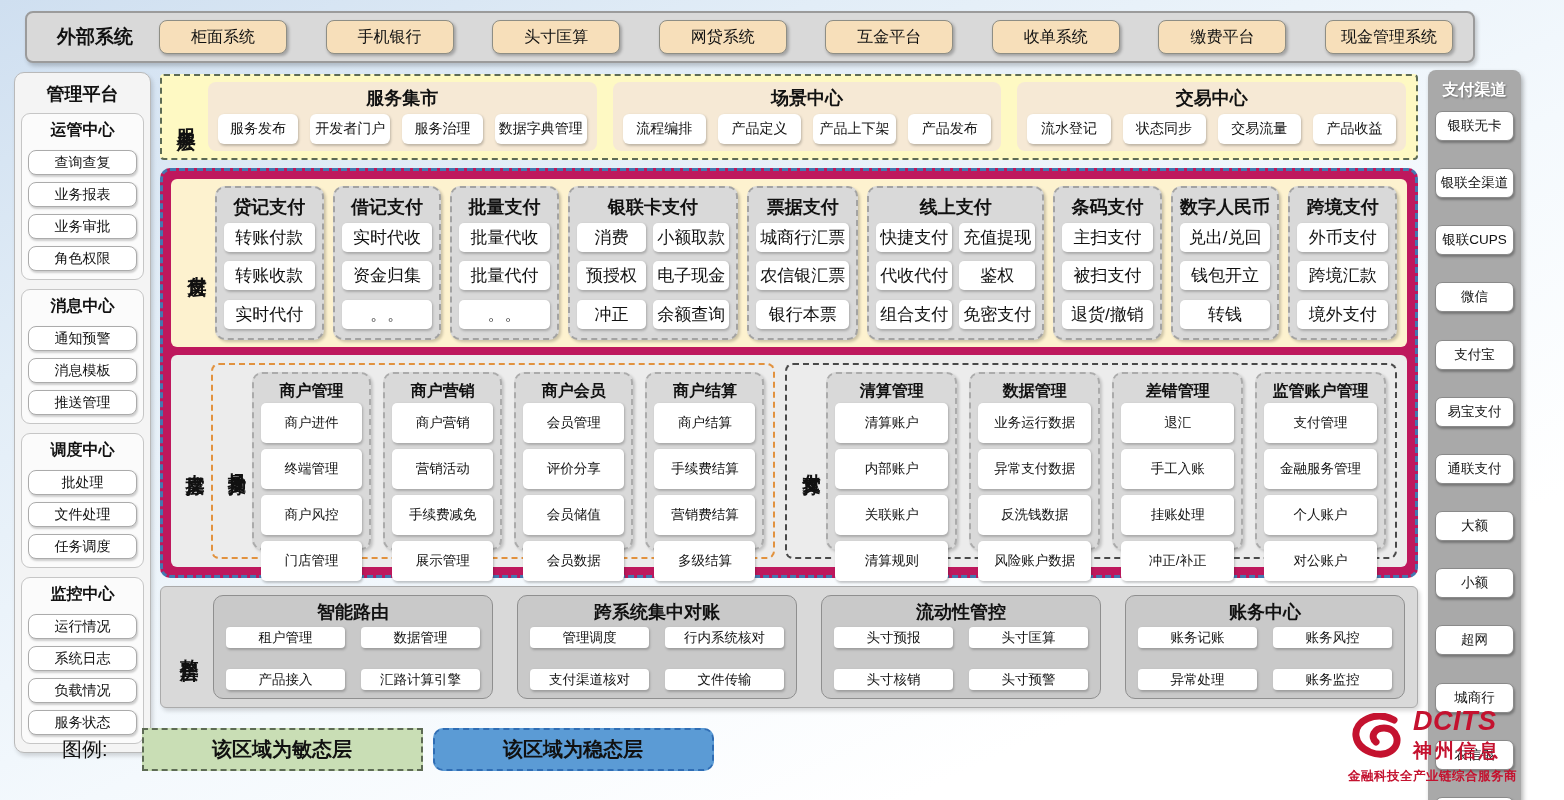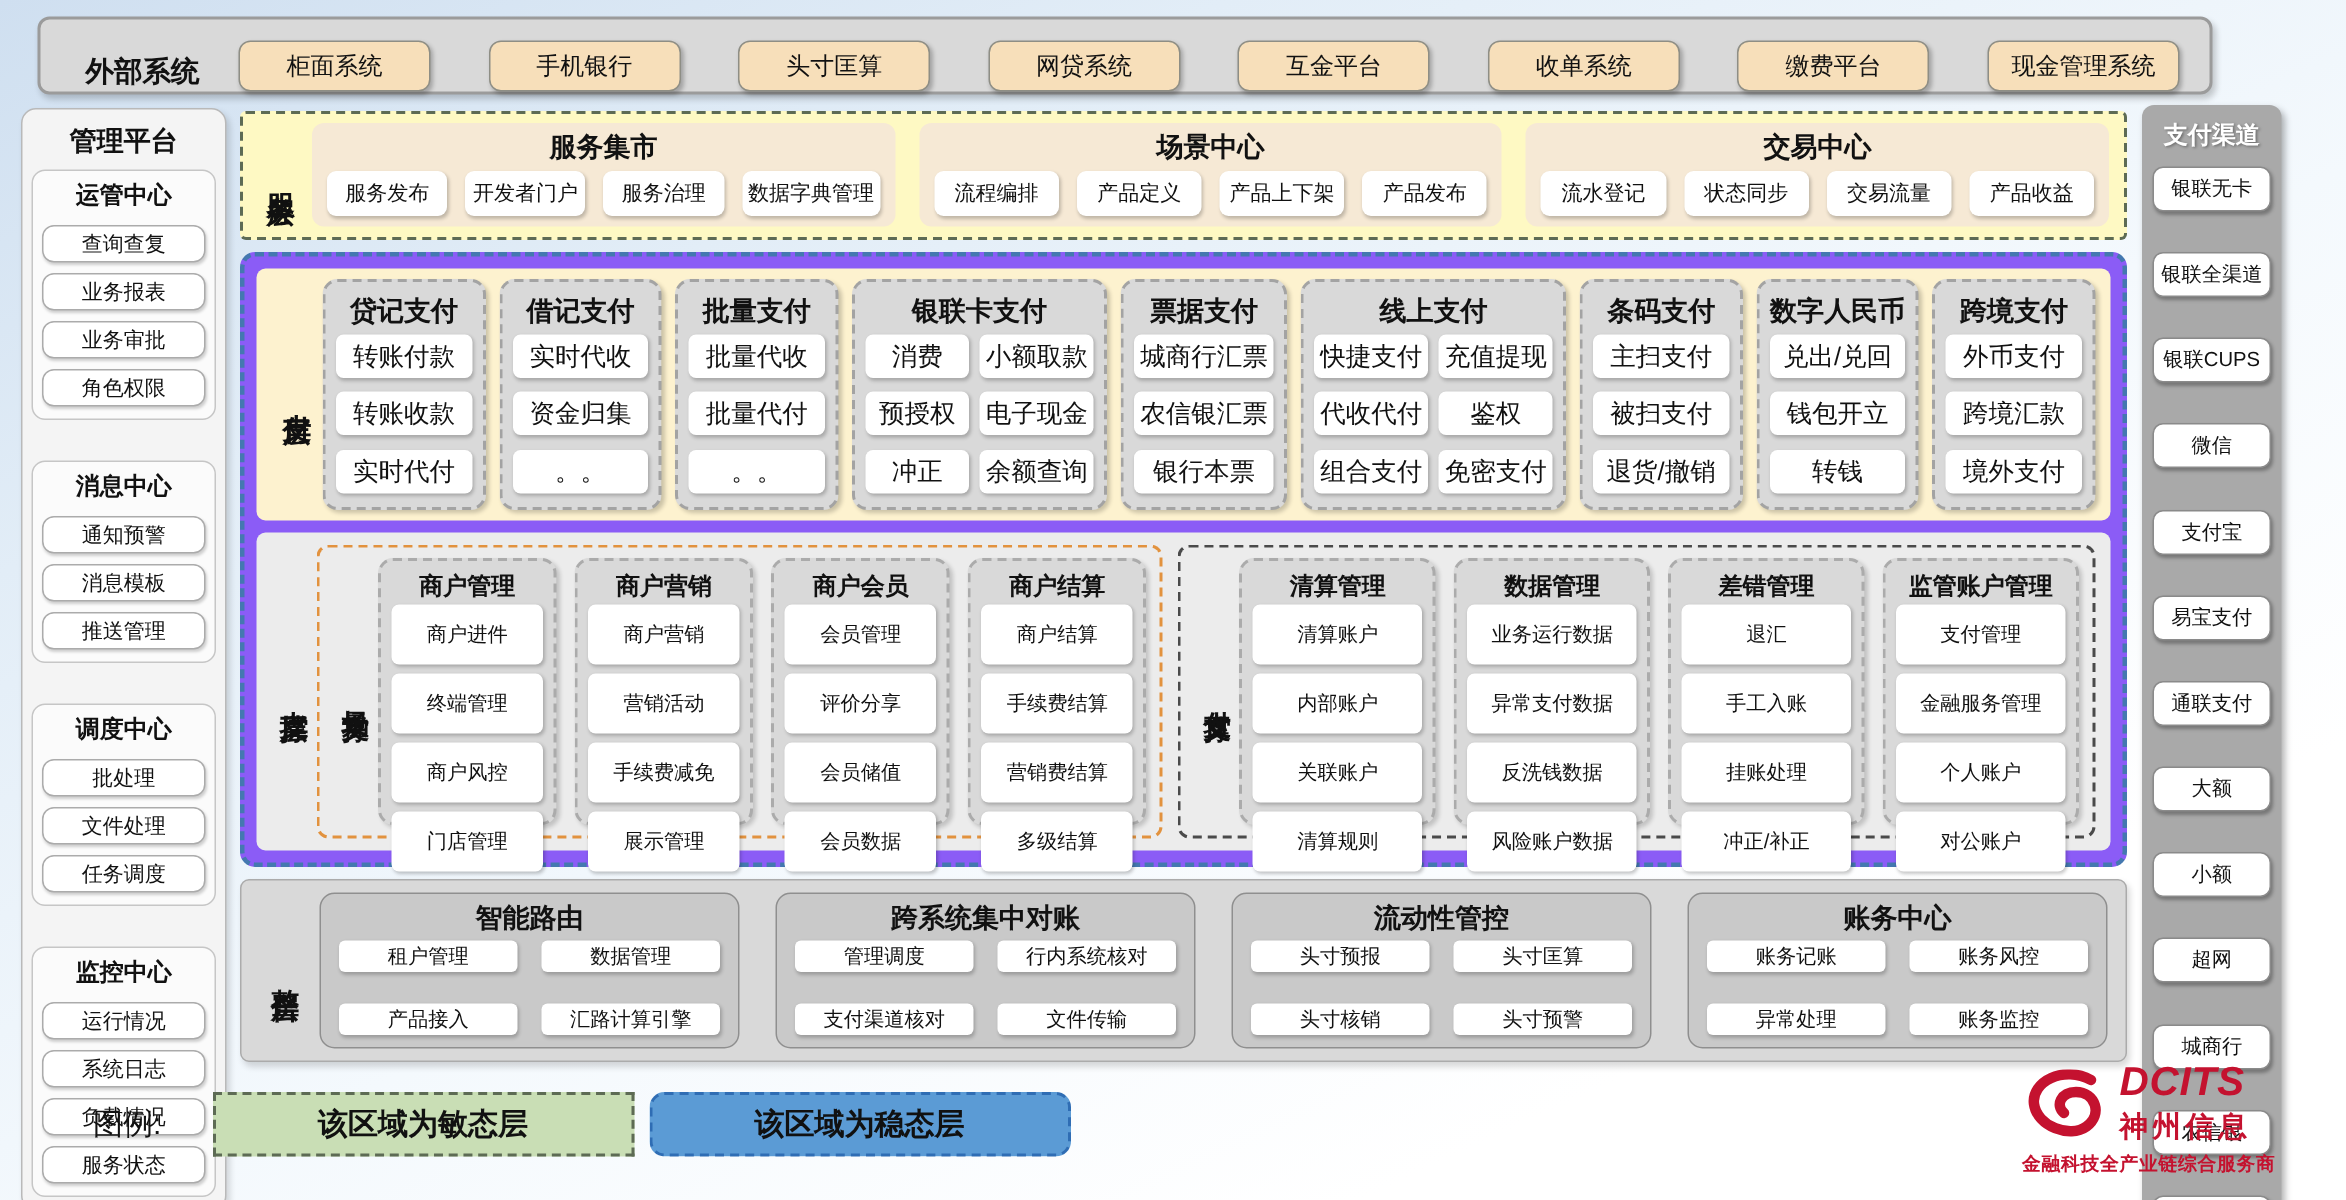--- a/index.html
+++ b/index.html
@@ -4,52 +4,52 @@
 <style>
   html,body{margin:0;padding:0}
   body{
     width:1564px;height:800px;position:relative;overflow:hidden;
     font-family:"Liberation Sans","DejaVu Sans",sans-serif;color:#111;
     background:linear-gradient(155deg,#cfdff0 0%,#e2edf7 25%,#f4f9fd 55%,#ffffff 80%);
   }
   *{box-sizing:border-box}
   
   .ext-band{position:absolute;left:25px;top:11px;width:1450px;height:52px;background:#d9d9d9;
-    border:2px solid #9b9b9b;border-radius:8px;display:flex;align-items:flex-end;
+    border:2px solid #9b9b9b;border-radius:8px;display:flex;align-items:center;
     padding:0 16px 0 30px;box-shadow:2px 3px 4px rgba(0,0,0,.2)}
   .band-label{font-size:19px;font-weight:bold;margin-right:22px;white-space:nowrap}
   .ext-buttons{flex:1;display:flex;justify-content:space-between;align-items:center;padding:0 4px}
   .chip{background:#f7dfba;border:1.5px solid #8e8e85;border-radius:8px;min-width:128px;height:34px;
     display:flex;align-items:center;justify-content:center;font-size:16px;padding:0 12px;
     box-shadow:1.5px 2px 3px rgba(0,0,0,.25);white-space:nowrap}
   
   .mgmt{position:absolute;left:14px;top:72px;width:137px;background:#f4f4f4;
     border:1.5px solid #b9b9b9;border-radius:10px;padding:4px 6px 8px;box-shadow:2px 3px 4px rgba(0,0,0,.15)}
   .mgmt-title{font-size:18px;font-weight:bold;text-align:center;padding:5px 0 7px}
-  .mgmt-group{background:#fbfbfb;border:1.5px solid #c6c6c6;border-radius:9px;padding:3px 6px 8px;margin-bottom:27px}
+  .mgmt-group{background:#fbfbfb;border:1.5px solid #c6c6c6;border-radius:9px;padding:3px 6px 8px;margin-bottom:9px}
   .mgmt-group:last-child{margin-bottom:0}
   .mgmt-group-title{font-size:16px;font-weight:bold;text-align:center;padding:3px 0 2px}
   .mgmt-item{background:#fff;border:1.5px solid #ababab;border-radius:8px;height:25px;display:flex;
     align-items:center;justify-content:center;font-size:14px;margin-top:7px;box-shadow:1px 1.5px 2px rgba(0,0,0,.18)}
   
   .main{position:absolute;left:160px;top:74px;width:1258px;display:flex;flex-direction:column;gap:8px}
   .v-label{writing-mode:vertical-rl;text-orientation:upright;font-weight:bold;font-size:19px;
     align-self:center;letter-spacing:2px;line-height:1;width:26px;text-align:center;white-space:nowrap}
   .white-box{background:#fff;border-radius:6px;display:flex;align-items:center;justify-content:center;
     font-size:14px;box-shadow:1px 1.5px 2.5px rgba(0,0,0,.22);padding:0 4px;white-space:nowrap}
   
   .service-layer{height:86px;background:#fef9c3;border:2.5px dashed #5d6b54;border-radius:4px;
     display:flex;gap:12px;padding:6px 10px 7px 8px}
   .service-groups{flex:1;display:flex;gap:16px}
   .service-group{flex:1;background:#f6e9d5;border-radius:8px;padding:2px 10px 8px;display:flex;flex-direction:column}
   .service-group-title{font-size:18px;font-weight:bold;text-align:center;padding:2px 0 4px}
   .service-row{flex:1;display:flex;gap:12px;align-items:center}
   .service-row .white-box{flex:1;height:30px}
   
-  .stable{background:#8b5cf6;border:3px dashed #4478b0;border-radius:10px;padding:8px}
+  .stable{background:#be185d;border:3px dashed #4478b0;border-radius:10px;padding:8px}
   .payment-layer{height:168px;background:#fdf2cf;border-radius:6px;display:flex;gap:8px;padding:7px 10px}
   .payment-cols{flex:1;display:flex;gap:9px}
   .pay-col{flex:1;background:#d9d9d9;border:2px dashed #a3a3a3;border-radius:10px;display:flex;
     flex-direction:column;padding:4px 7px 7px;box-shadow:2px 2px 3px rgba(0,0,0,.2)}
   .pay-col.wide{flex:1.68}
   .pay-col-title{font-size:18px;font-weight:bold;text-align:center;padding:3px 0 1px;white-space:nowrap}
   .pay-grid{flex:1;display:grid;grid-template-columns:1fr;gap:7px;align-content:space-evenly}
   .pay-grid.cols2{grid-template-columns:1fr 1fr}
   .pay-grid .white-box{height:29px;font-size:17px;border-radius:5px}
   

